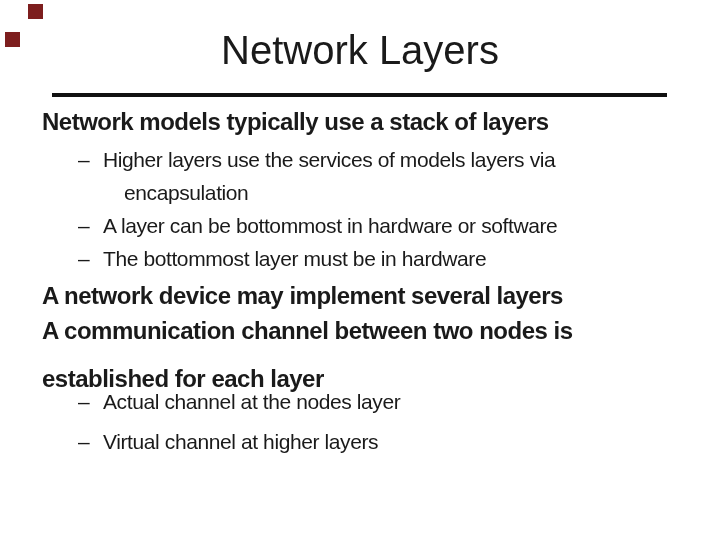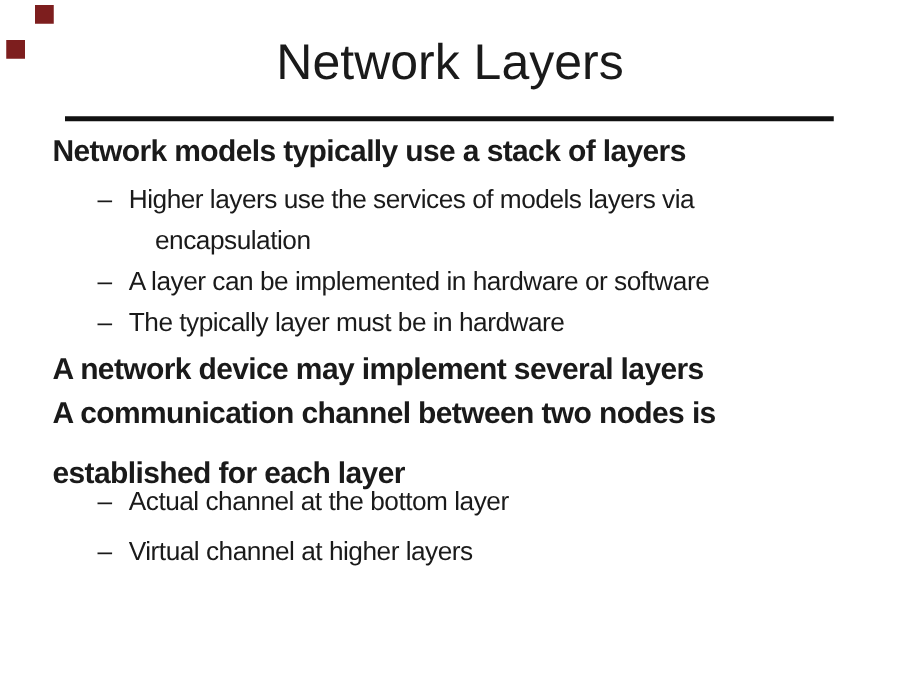--- a/index.html
+++ b/index.html
@@ -85,34 +85,34 @@
 
   <div class="line l2" style="top:143px">
     <span class="dash">–</span>
     <span>Higher layers use the services of models layers via</span>
   </div>
   <div class="line l2 cont" style="top:176px">
     <span>encapsulation</span>
   </div>
   <div class="line l2" style="top:209px">
     <span class="dash">–</span>
-    <span>A layer can be implemented in hardware or software</span>
+    <span>A layer can be bottommost in hardware or software</span>
   </div>
   <div class="line l2" style="top:242px">
     <span class="dash">–</span>
-    <span>The typically layer must be in hardware</span>
+    <span>The bottommost layer must be in hardware</span>
   </div>
 
   <div class="line l1" style="top:314px">A communication channel between two nodes is</div>
 
   <div class="line l1" style="top:279px">A network device may implement several layers</div>
   <div class="line l1" style="top:362px">established for each layer</div>
 
   <div class="line l2" style="top:385px">
     <span class="dash">–</span>
-    <span>Actual channel at the bottom layer</span>
+    <span>Actual channel at the nodes layer</span>
   </div>
   <div class="line l2" style="top:425px">
     <span class="dash">–</span>
     <span>Virtual channel at higher layers</span>
   </div>
 
 </div>
 
 </body></html>

